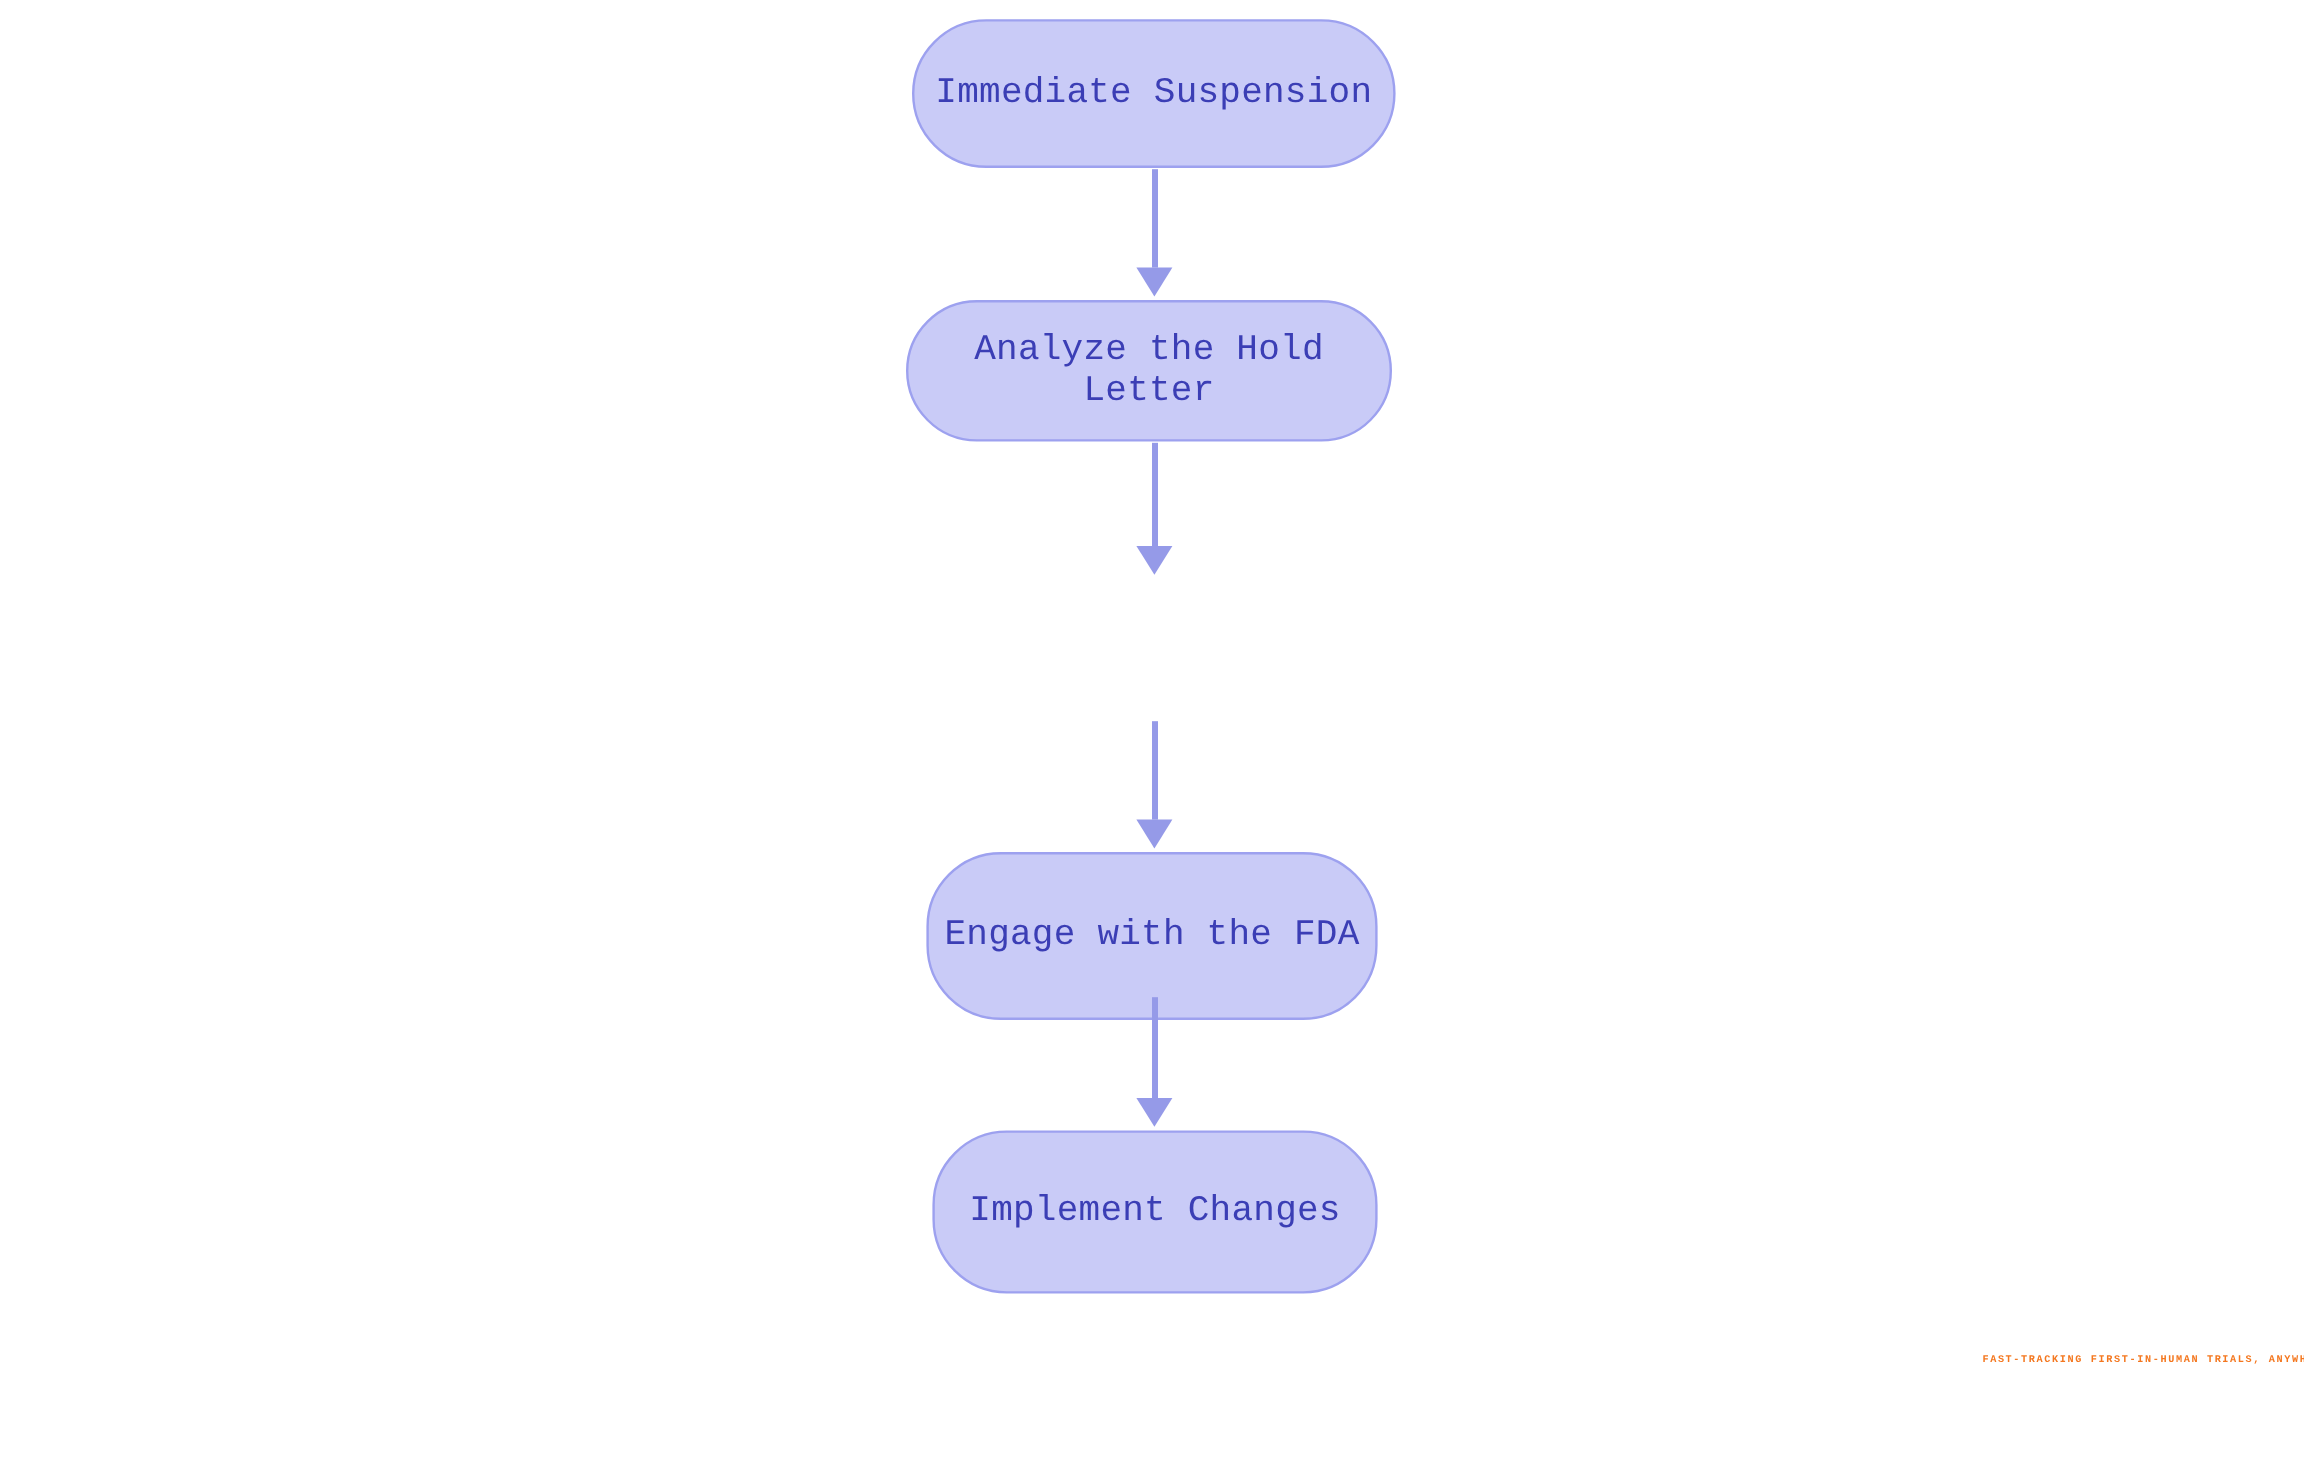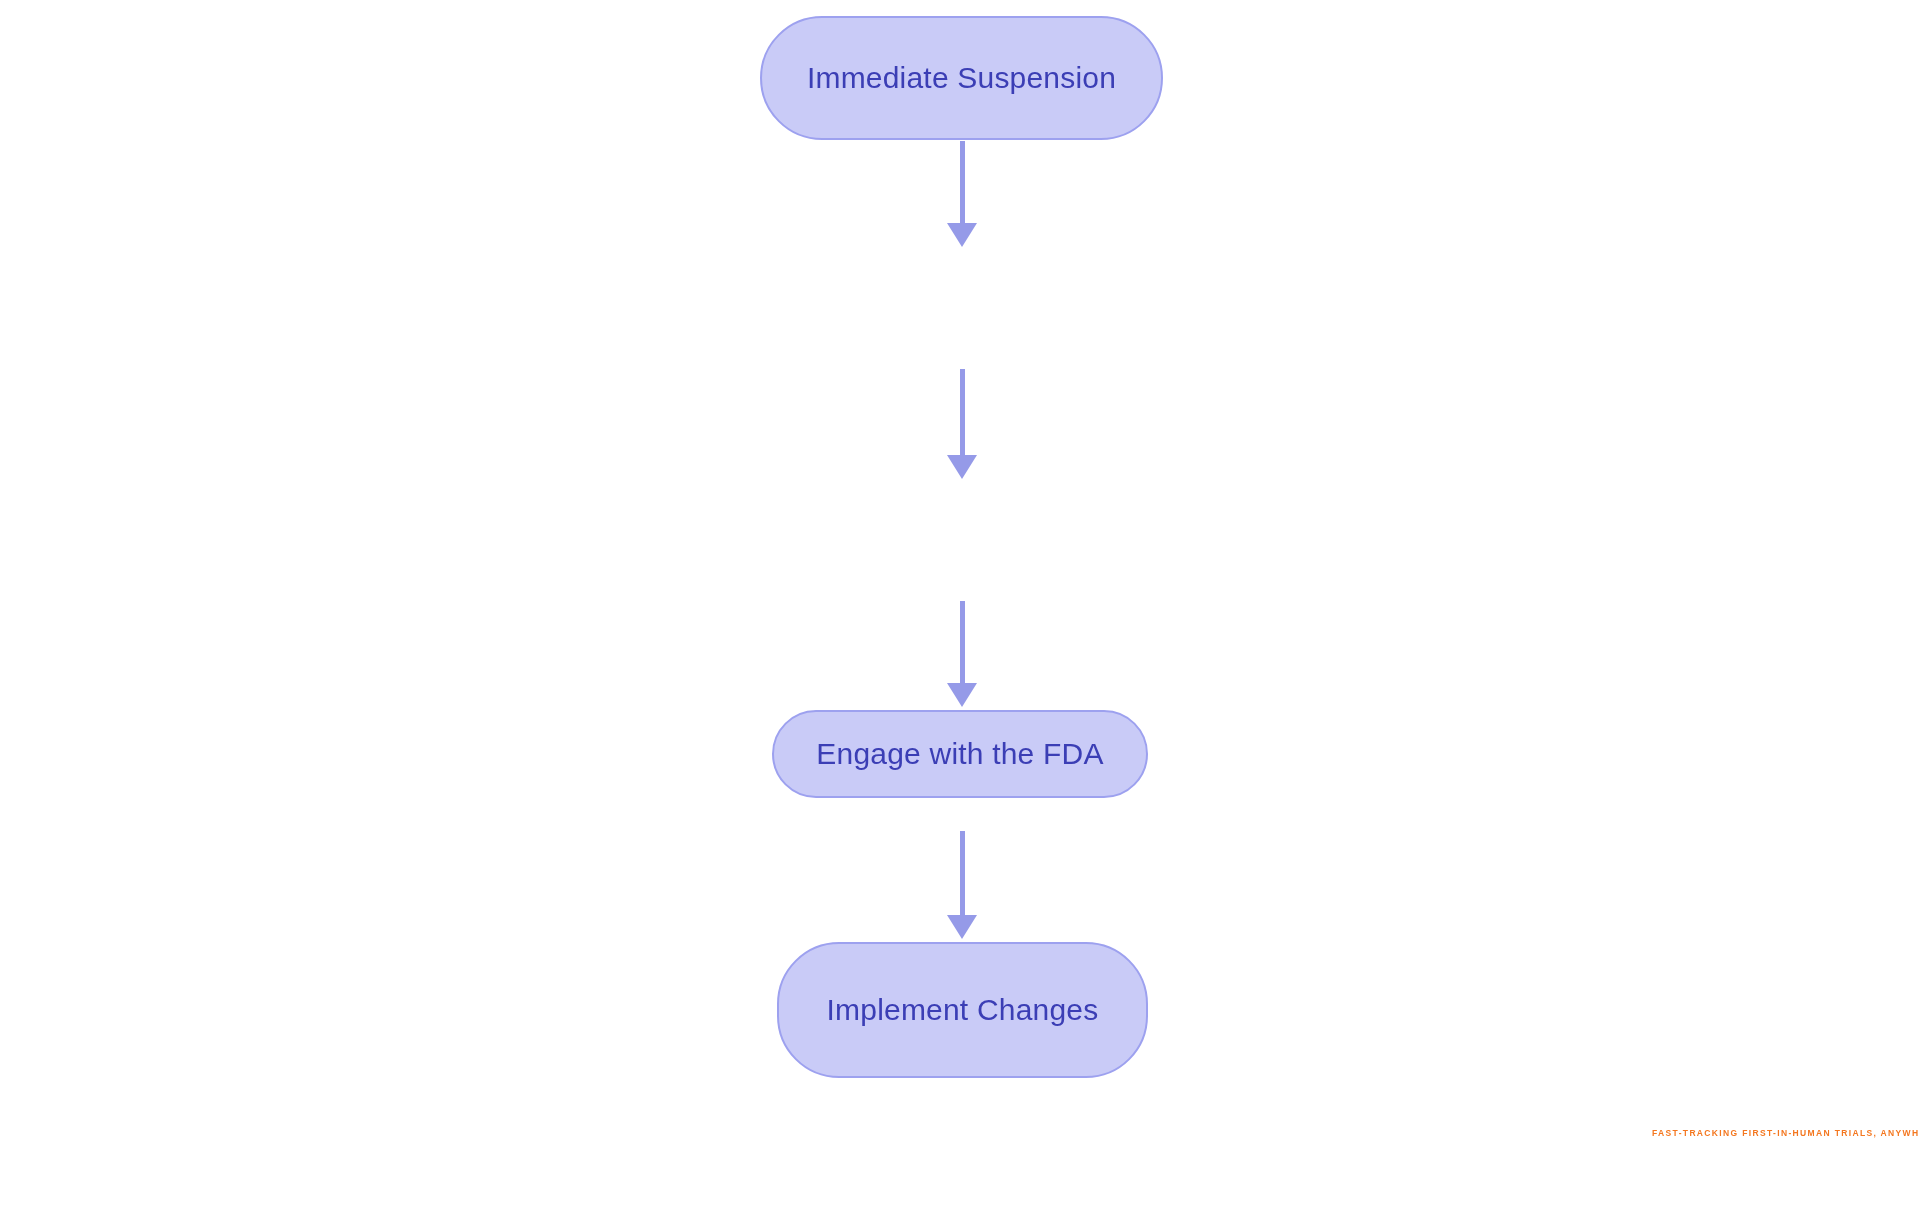--- a/index.html
+++ b/index.html
@@ -3,21 +3,21 @@
 <meta charset="utf-8">
 <style>
   :root{
     --background:#FFFFFF;
     --node-fill:#C9CBF7;
     --node-border:#9DA1EF;
     --node-text:#3B3EB5;
     --arrow:#959AE8;
     --logo-orange:#F4771F;
   }
-  *{margin:0;padding:0;box-sizing:border-box;}
+  *{margin:0;padding:0;box-sizing:border-box;font-family:Liberation Mono, monospace;}
   html,body{background:var(--background);}
   .canvas{
     position:relative;
     width:1920px;
     height:1215px;
     background:var(--background);
     font-family:"Liberation Sans", sans-serif;
     overflow:hidden;
   }
   .flow-node{
@@ -29,21 +29,21 @@
     border:2px solid var(--node-border);
     border-radius:62px;
     color:var(--node-text);
     font-size:30px;
     letter-spacing:0.2px;
     text-align:center;
   }
   .n1{left:760px;top:16px;width:403px;height:124px;}
   .n2{left:755px;top:250px;width:405px;height:118px;}
   .n3{left:750px;top:482px;width:423px;height:118px;}
-  .n4{left:772px;top:710px;width:376px;height:88px;}
+  .n4{left:772px;top:710px;width:376px;height:140px;}
   .n5{left:777px;top:942px;width:371px;height:136px;}
 
   .flow-arrow{position:absolute;width:30px;}
   .flow-arrow .stem{
     position:absolute;left:12.5px;top:0;
     width:5px;height:calc(100% - 24px);
     background:var(--arrow);
   }
   .flow-arrow .head{
     position:absolute;left:0;bottom:0;
@@ -92,20 +92,23 @@
 
   <div class="flow-node n1">
     <span>Immediate Suspension</span>
   </div>
 
   <div class="flow-arrow a1">
     <div class="stem"></div>
     <div class="head"></div>
   </div>
 
+  <div class="flow-node n2">
+    <span>Analyze the Hold Letter</span>
+  </div>
 
   <div class="flow-arrow a2">
     <div class="stem"></div>
     <div class="head"></div>
   </div>
 
 
   <div class="flow-arrow a3">
     <div class="stem"></div>
     <div class="head"></div>

